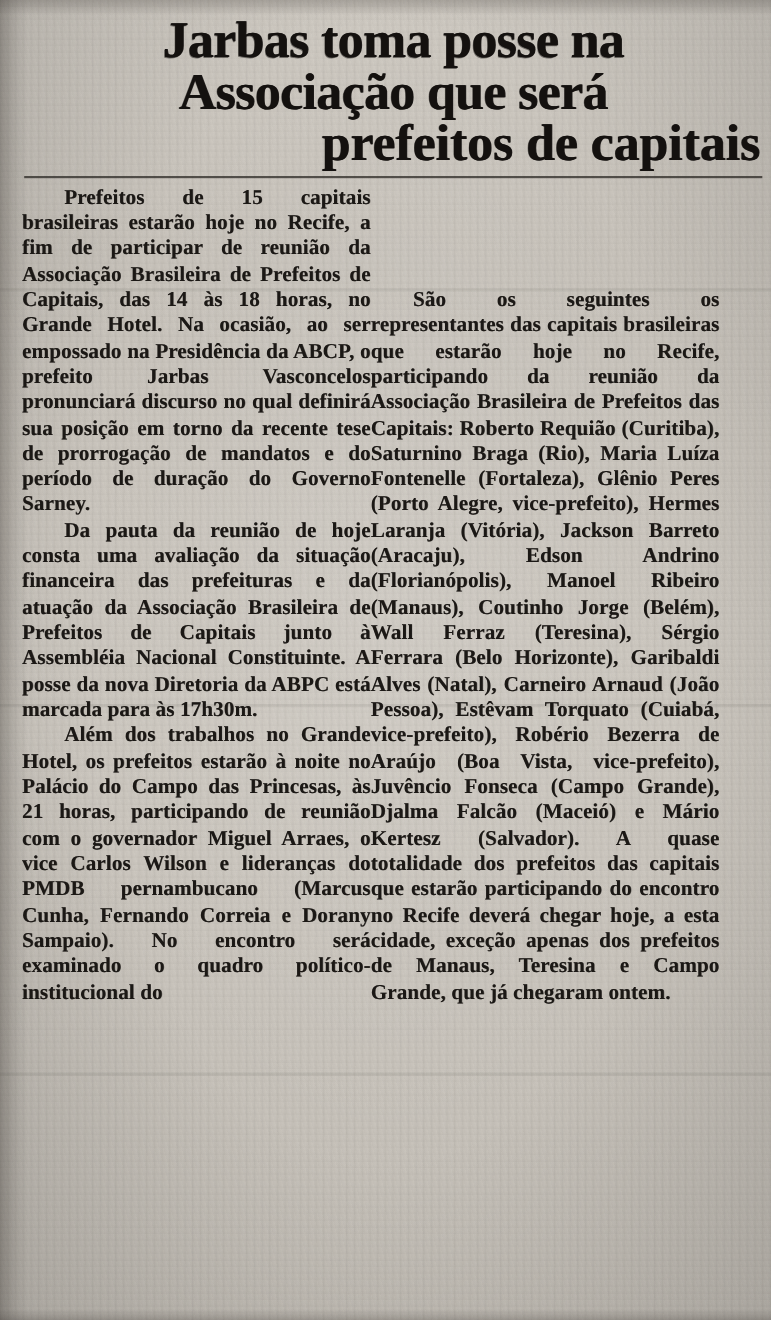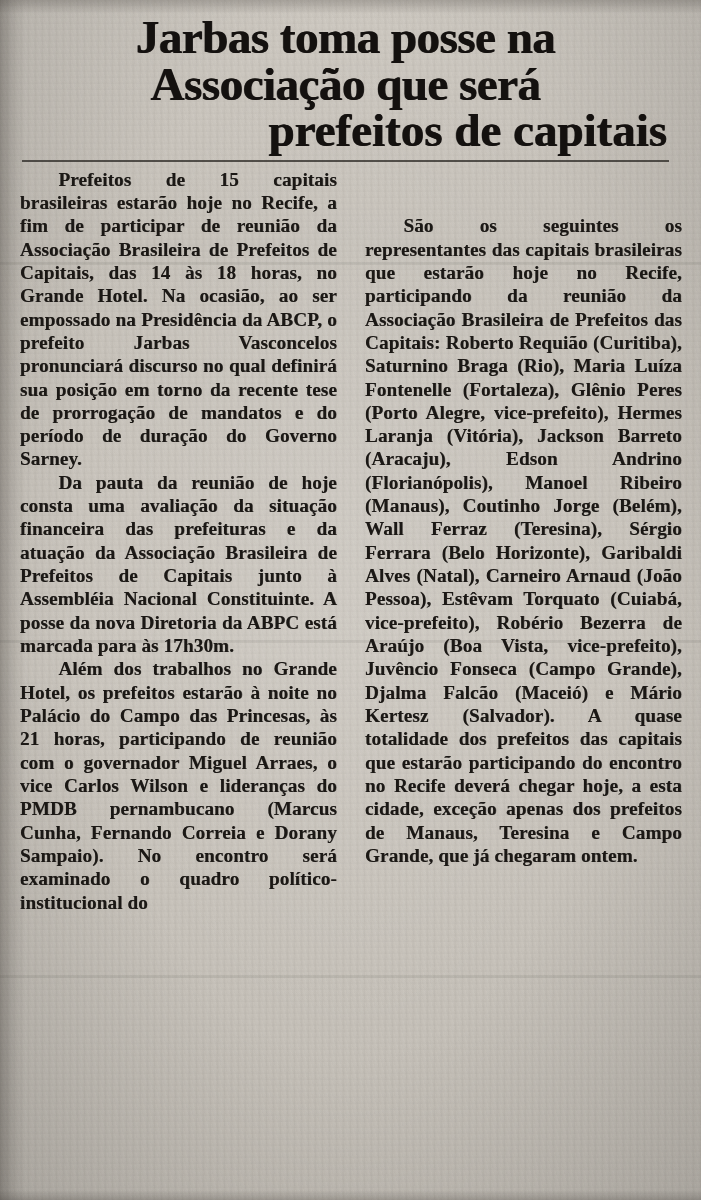--- a/index.html
+++ b/index.html
@@ -21,21 +21,21 @@
     background:
       repeating-linear-gradient(
         90deg,
         rgba(0,0,0,0.035) 0px,
         rgba(0,0,0,0.0) 2px,
         rgba(255,255,255,0.03) 5px,
         rgba(0,0,0,0.02) 7px
       ),
       linear-gradient(180deg, #cfcac2 0%, #c8c3bb 20%, #cdc8c0 55%, #c4bfb7 100%);
     box-sizing: border-box;
-    padding: 10px 30px 4px 20px;
+    padding: 10px 6px 4px 20px;
   }
 
   
   .grain {
     position: absolute;
     inset: 0;
     pointer-events: none;
     background:
       repeating-linear-gradient(0deg, rgba(0,0,0,0.025) 0px, rgba(0,0,0,0) 3px, rgba(255,255,255,0.02) 6px),
       repeating-linear-gradient(75deg, rgba(0,0,0,0.02) 0px, rgba(0,0,0,0) 4px);
@@ -90,22 +90,22 @@
     height: 2px;
     background: #2a2723;
     margin: 4px 2px 6px 2px;
     opacity: 0.75;
   }
 
   .columns {
     position: relative;
     z-index: 2;
     display: flex;
-    gap: 28px;
-    align-items: center;
+    gap: 0;
+    align-items: flex-end;
   }
   .col {
     width: 317px;
     flex: 0 0 317px;
   }
   .col p {
     margin: 0;
     font-size: 19.2px;
     line-height: 1.215;
     text-align: justify;

